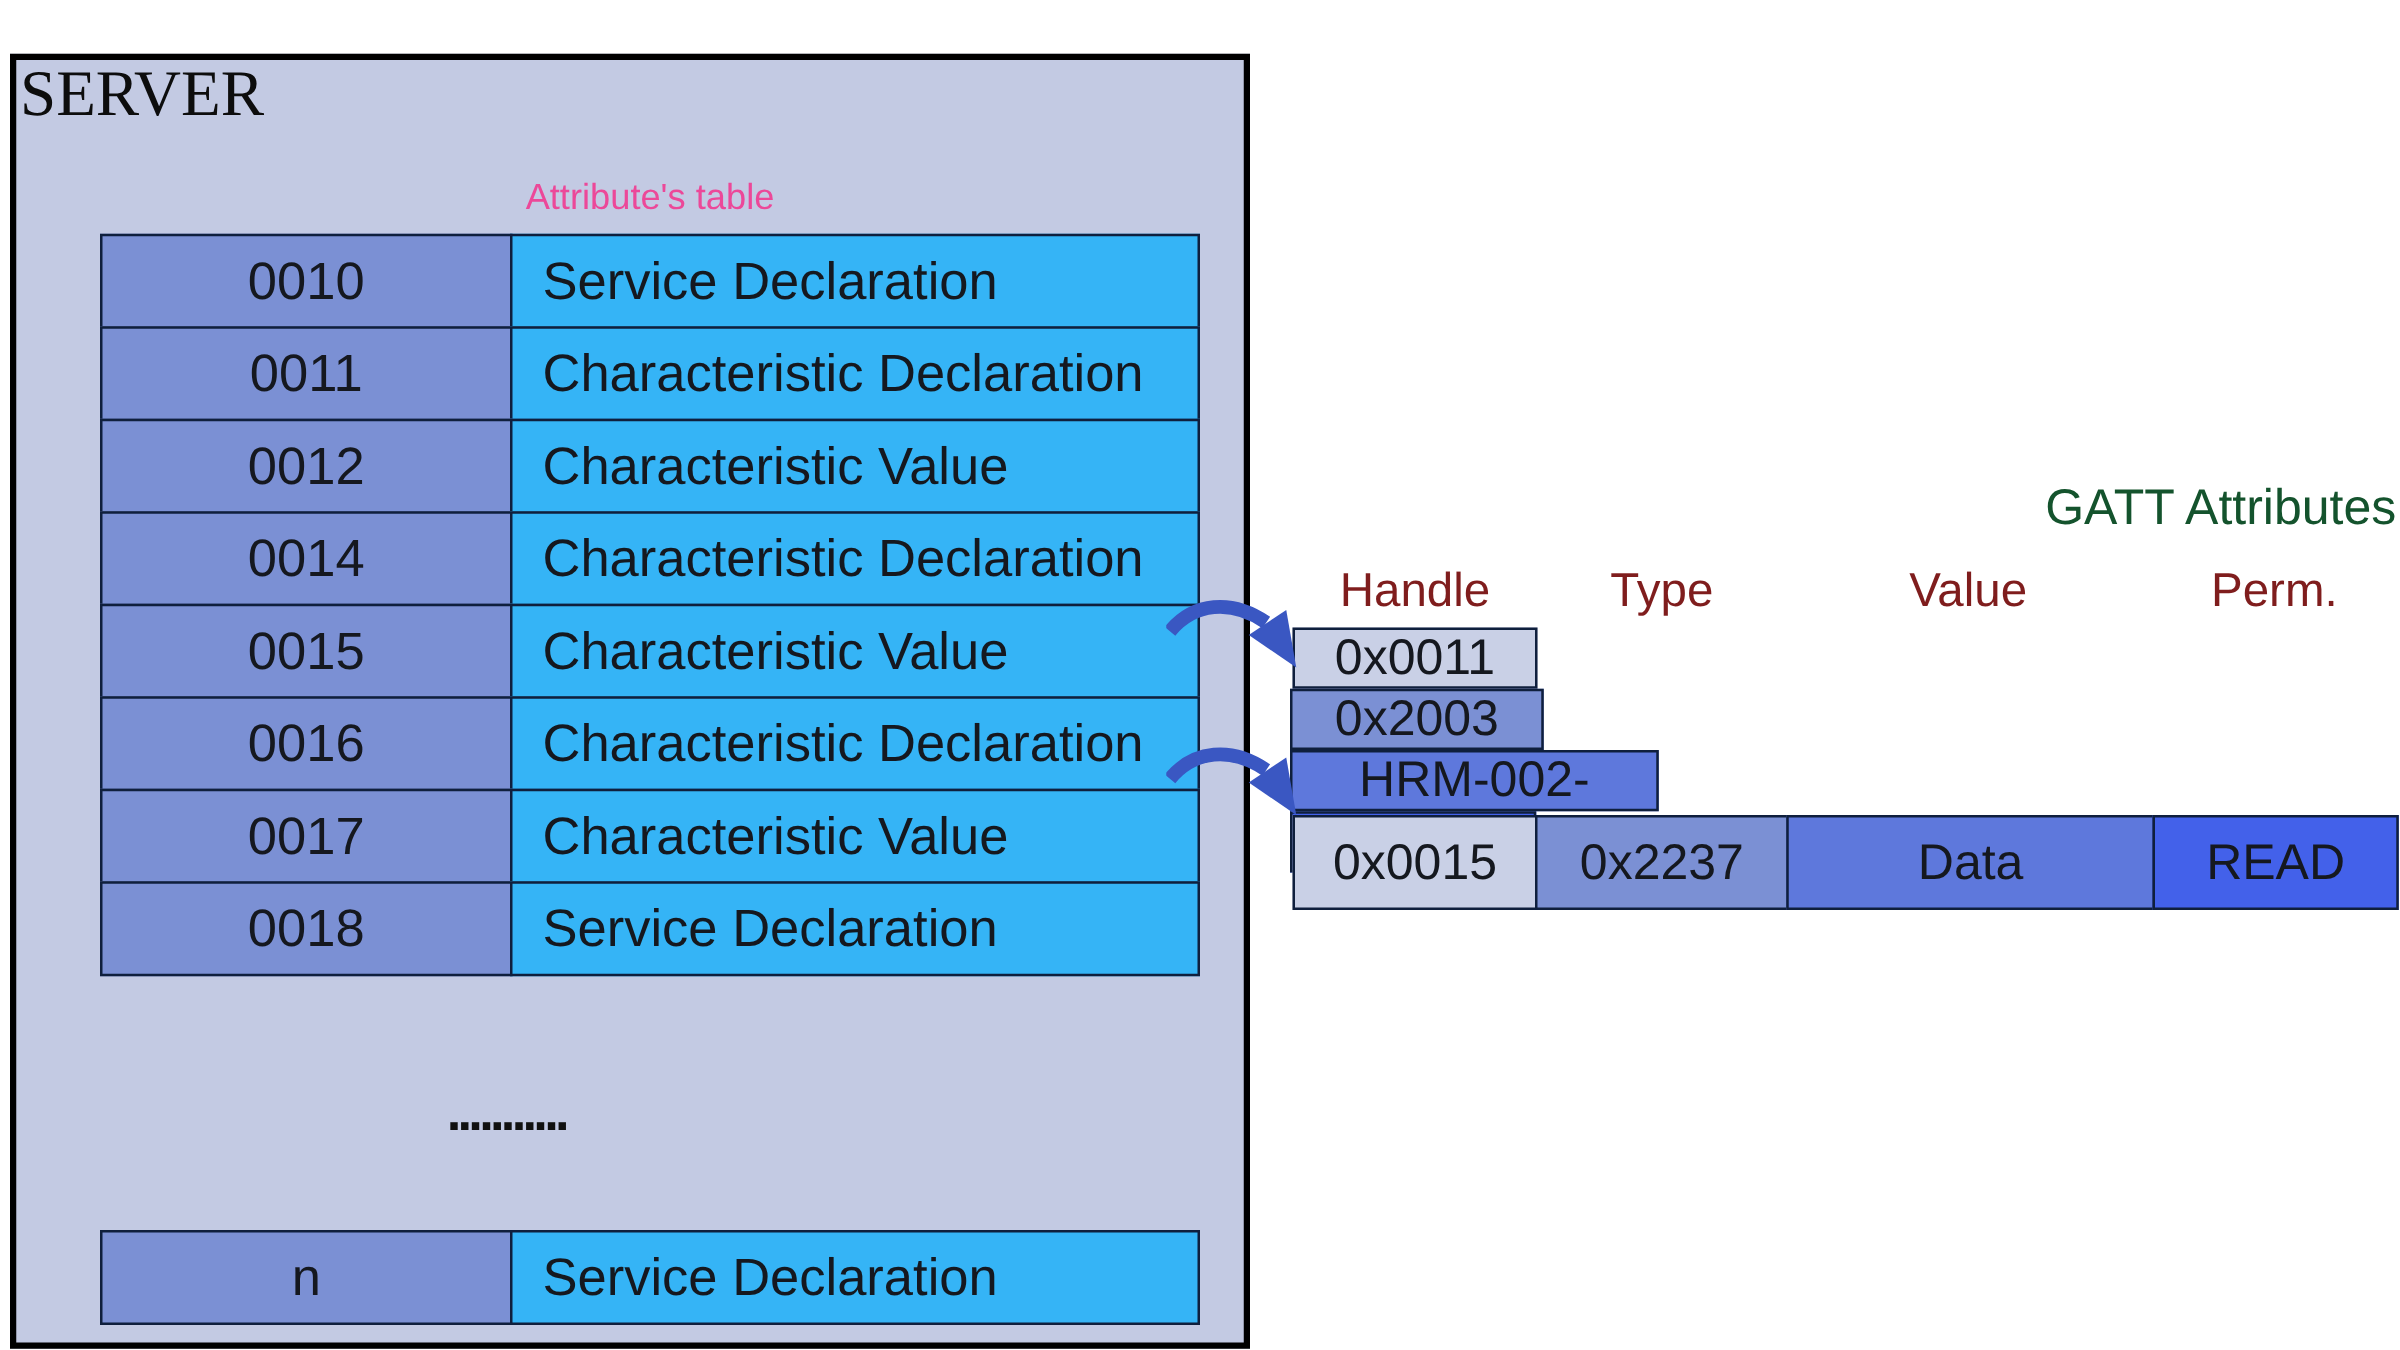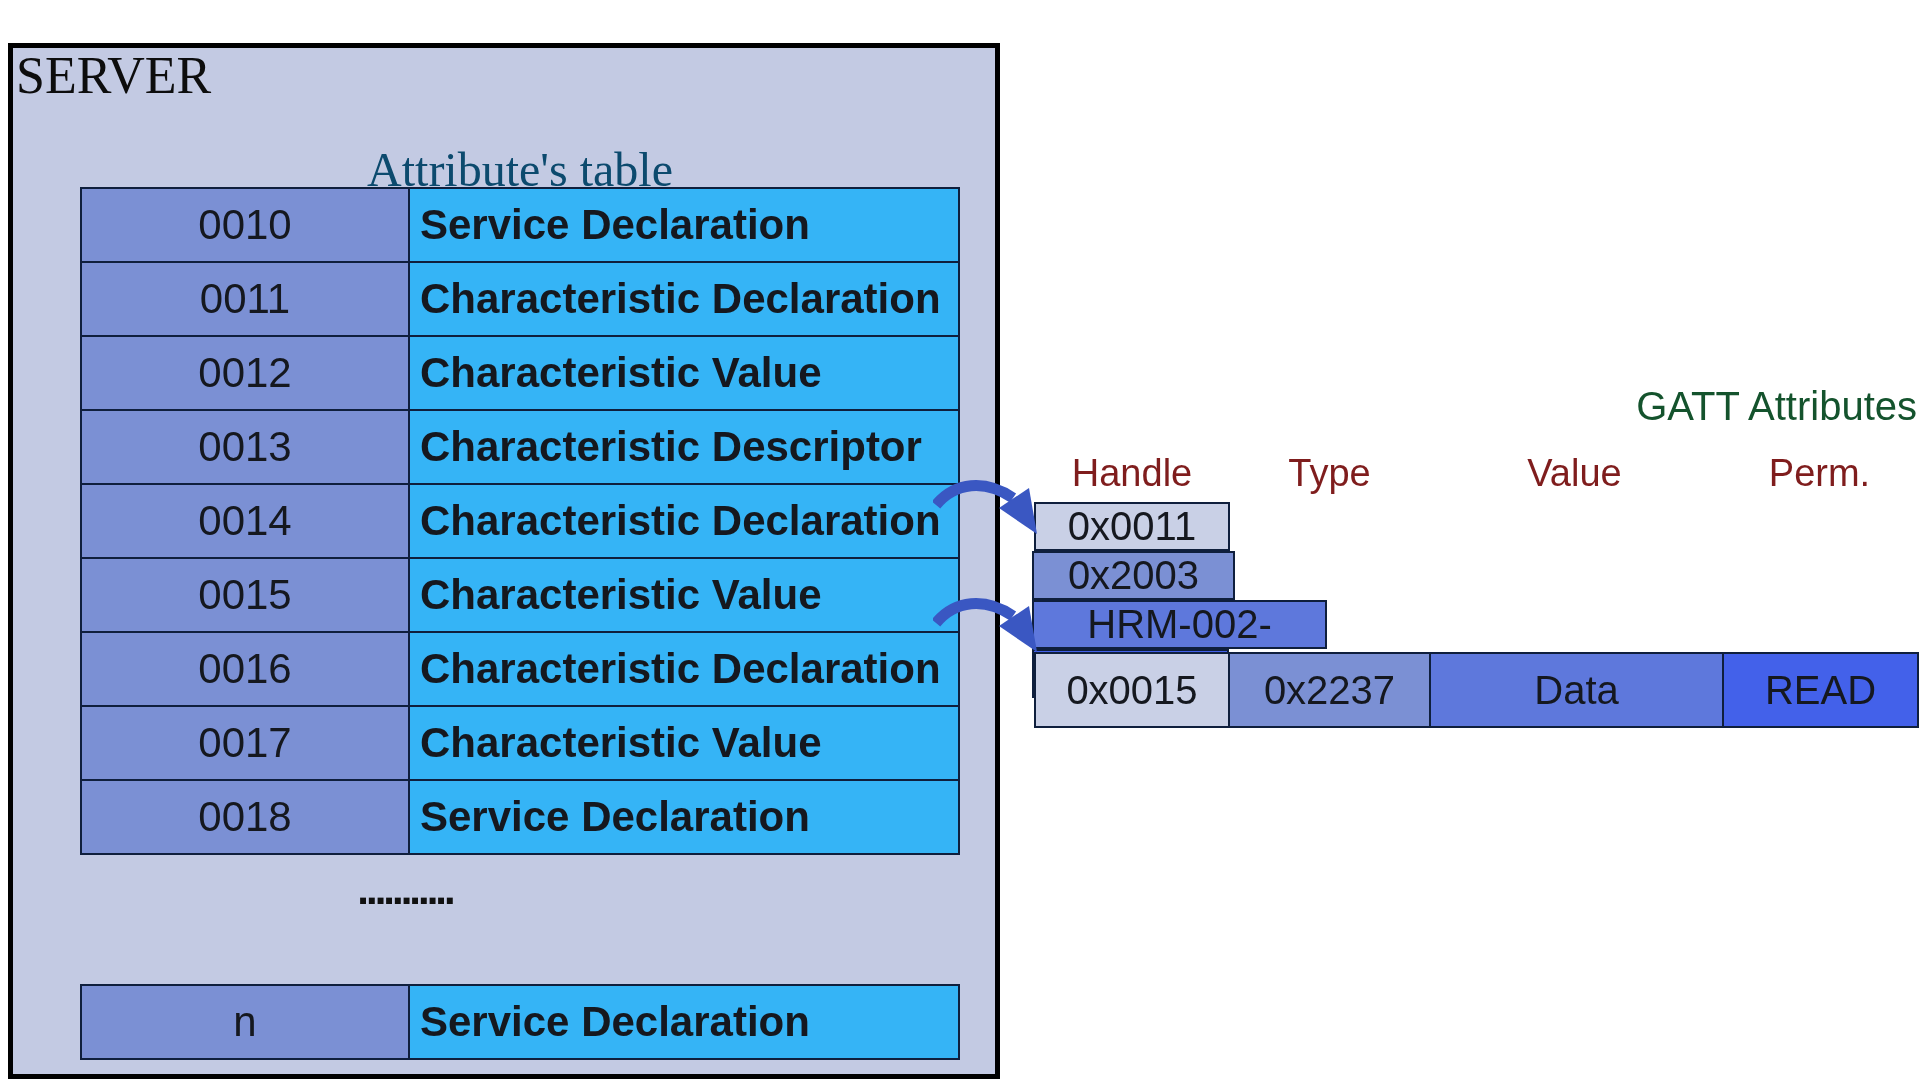--- a/index.html
+++ b/index.html
@@ -23,35 +23,35 @@
   .server-box{
     position:absolute;left:8px;top:43px;width:992px;height:1036px;
     background:var(--server-bg);border:5px solid var(--box-border);
   }
   .server-label{
     position:absolute;left:16px;top:46px;
     font-family:"Liberation Serif", serif;font-size:52px;color:#0d0d0d;
   }
   .attr-title{
     position:absolute;left:80px;top:142px;width:880px;text-align:center;
-    font-family:Liberation Serif, serif;font-size:48px;color:#0c4a6e;
+    font-family:Liberation Sans, sans-serif;font-size:29px;color:#ec4899;
   }
 
   .attr-table{position:absolute;left:80px;top:187px;width:1052px;}
   .attr-row{display:flex;height:76px;}
   .attr-row + .attr-row{margin-top:-2px;border-radius:27px;}
   .cell{
     border:2px solid var(--cell-border);
     display:flex;align-items:center;justify-content:center;
     font-size:42px;color:var(--text);
   }
   .cell.handle{width:330px;background:var(--handle-cell);}
   .cell.desc{
     width:552px;margin-left:-2px;background:var(--desc-cell);
-    justify-content:flex-start;padding-left:10px;font-weight:bold;
+    justify-content:flex-start;padding-left:24px;
   }
 
   .dots{
     position:absolute;left:340px;top:866px;width:130px;text-align:center;
     font-size:42px;font-weight:800;letter-spacing:-3px;color:#111;
   }
 
   .n-row{position:absolute;left:80px;top:984px;width:880px;}
   .n-row .attr-row{height:76px;}
 
@@ -101,24 +101,20 @@
       <div class="cell handle">0010</div>
       <div class="cell desc">Service Declaration</div>
     </div>
     <div class="attr-row">
       <div class="cell handle">0011</div>
       <div class="cell desc">Characteristic Declaration</div>
     </div>
     <div class="attr-row">
       <div class="cell handle">0012</div>
       <div class="cell desc">Characteristic Value</div>
-    </div>
-    <div class="attr-row">
-      <div class="cell handle">0013</div>
-      <div class="cell desc">Characteristic Descriptor</div>
     </div>
     <div class="attr-row">
       <div class="cell handle">0014</div>
       <div class="cell desc">Characteristic Declaration</div>
     </div>
     <div class="attr-row">
       <div class="cell handle">0015</div>
       <div class="cell desc">Characteristic Value</div>
     </div>
     <div class="attr-row">

